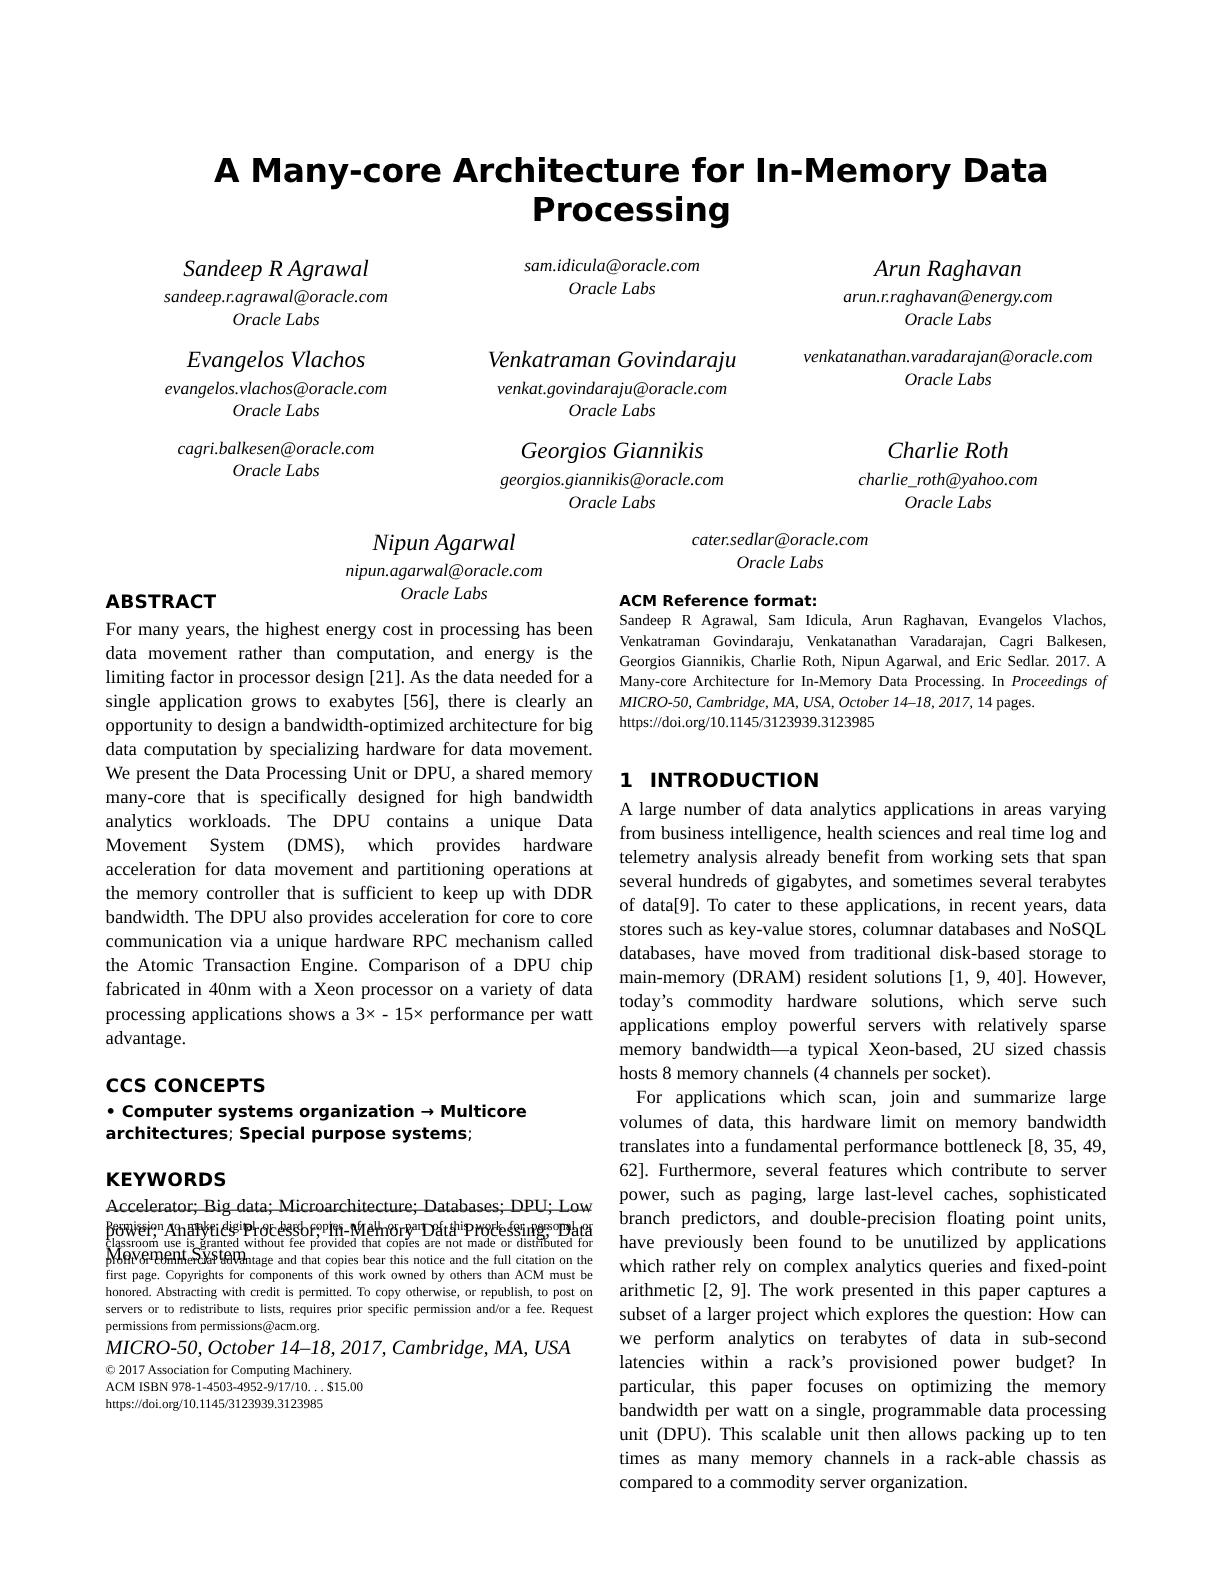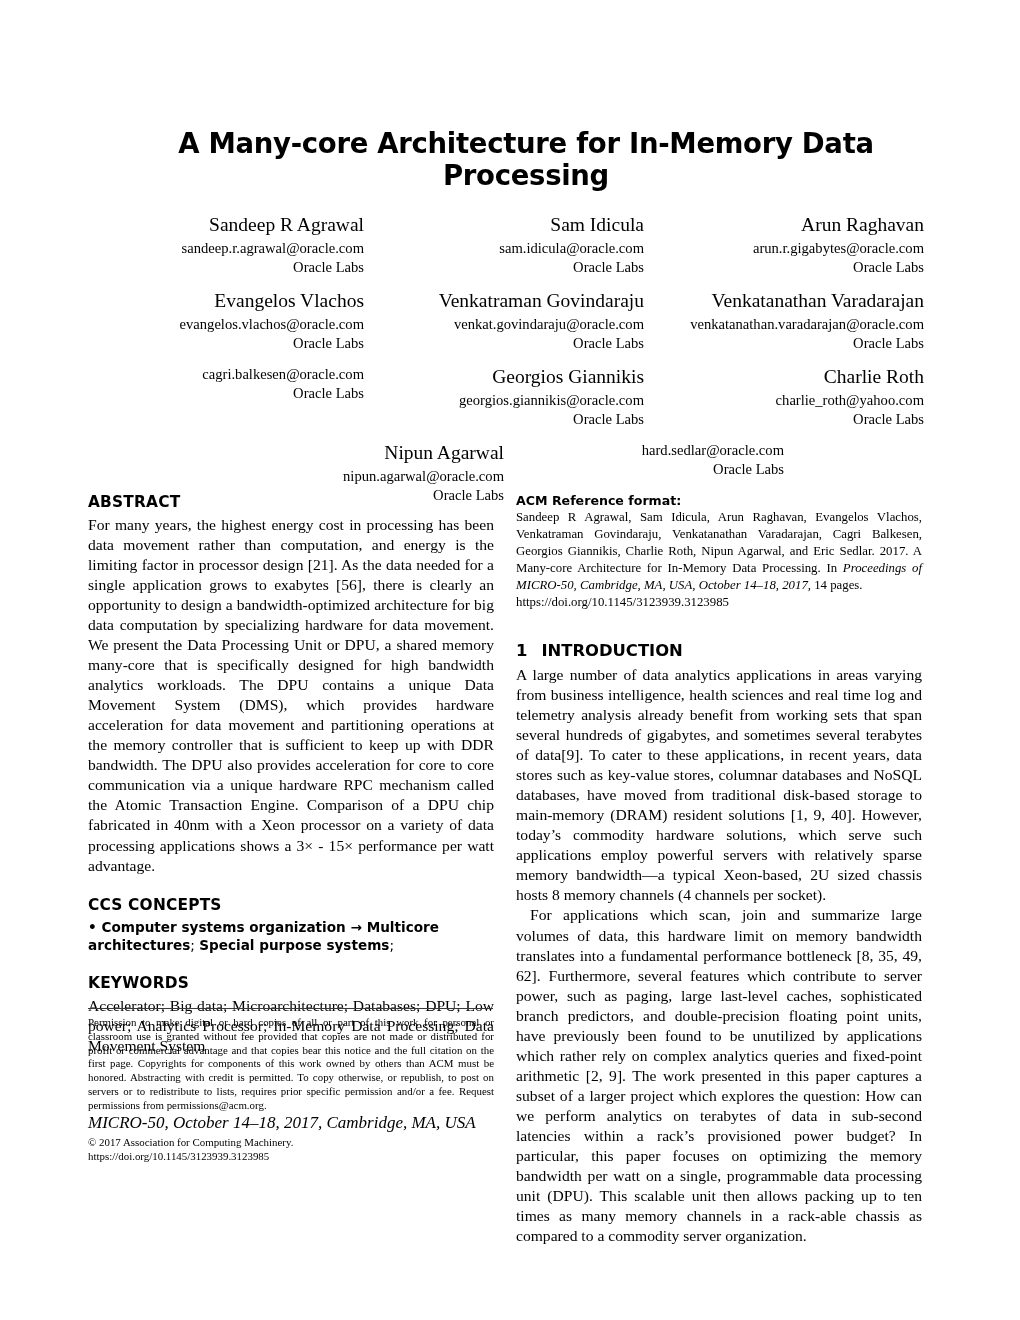--- a/index.html
+++ b/index.html
@@ -43,23 +43,24 @@
     margin-top: 22px;
   }
   .author-row {
     display: flex;
     justify-content: center;
     align-items: flex-start;
     margin-bottom: 4px;
   }
   .author {
     width: 280px;
-    text-align: right;
+    text-align: center;
     padding: 0 6px;
     box-sizing: border-box;
+    font-style: italic;
   }
   .author-name {
     font-size: 19.5px;
     line-height: 1.28;
     margin-bottom: 1px;
   }
   .author-email {
     font-size: 14.6px;
     line-height: 1.3;
   }
@@ -182,44 +183,42 @@
 
   <div class="authors">
 
     <div class="author-row">
       <div class="author">
         <div class="author-name">Sandeep R Agrawal</div>
         <div class="author-email">sandeep.r.agrawal@oracle.com</div>
         <div class="author-affil">Oracle Labs</div>
       </div>
       <div class="author">
-        <div class="author-name">Sam Idicula</div>
         <div class="author-email">sam.idicula@oracle.com</div>
         <div class="author-affil">Oracle Labs</div>
       </div>
       <div class="author">
         <div class="author-name">Arun Raghavan</div>
-        <div class="author-email">arun.r.gigabytes@oracle.com</div>
+        <div class="author-email">arun.r.raghavan@energy.com</div>
         <div class="author-affil">Oracle Labs</div>
       </div>
     </div>
 
     <div class="author-row row-2">
       <div class="author">
         <div class="author-name">Evangelos Vlachos</div>
         <div class="author-email">evangelos.vlachos@oracle.com</div>
         <div class="author-affil">Oracle Labs</div>
       </div>
       <div class="author">
         <div class="author-name">Venkatraman Govindaraju</div>
         <div class="author-email">venkat.govindaraju@oracle.com</div>
         <div class="author-affil">Oracle Labs</div>
       </div>
       <div class="author">
-        <div class="author-name">Venkatanathan Varadarajan</div>
         <div class="author-email">venkatanathan.varadarajan@oracle.com</div>
         <div class="author-affil">Oracle Labs</div>
       </div>
     </div>
 
     <div class="author-row row-3">
       <div class="author">
         <div class="author-email">cagri.balkesen@oracle.com</div>
         <div class="author-affil">Oracle Labs</div>
       </div>
@@ -235,21 +234,21 @@
       </div>
     </div>
 
     <div class="author-row row-4">
       <div class="author">
         <div class="author-name">Nipun Agarwal</div>
         <div class="author-email">nipun.agarwal@oracle.com</div>
         <div class="author-affil">Oracle Labs</div>
       </div>
       <div class="author">
-        <div class="author-email">hard.sedlar@oracle.com</div>
+        <div class="author-email">cater.sedlar@oracle.com</div>
         <div class="author-affil">Oracle Labs</div>
       </div>
     </div>
 
   </div>
 
   <div class="columns">
 
     <div class="col col-left">
 
@@ -280,16 +279,17 @@
 
     </div>
 
   </div>
 
   <div class="footer-block">
     <div class="footer-rule"></div>
     <p class="perm-text">Permission to make digital or hard copies of all or part of this work for personal or classroom use is granted without fee provided that copies are not made or distributed for profit or commercial advantage and that copies bear this notice and the full citation on the first page. Copyrights for components of this work owned by others than ACM must be honored. Abstracting with credit is permitted. To copy otherwise, or republish, to post on servers or to redistribute to lists, requires prior specific permission and/or a fee. Request permissions from permissions@acm.org.</p>
     <p class="conf-line">MICRO-50, October 14–18, 2017, Cambridge, MA, USA</p>
     <p class="copy-line">© 2017 Association for Computing Machinery.</p>
+    <p class="copy-line">ACM ISBN 978-1-4503-4952-9/17/10. . . $15.00</p>
     <p class="copy-line">https://doi.org/10.1145/3123939.3123985</p>
   </div>
 
 </div>
 
 </body></html>

